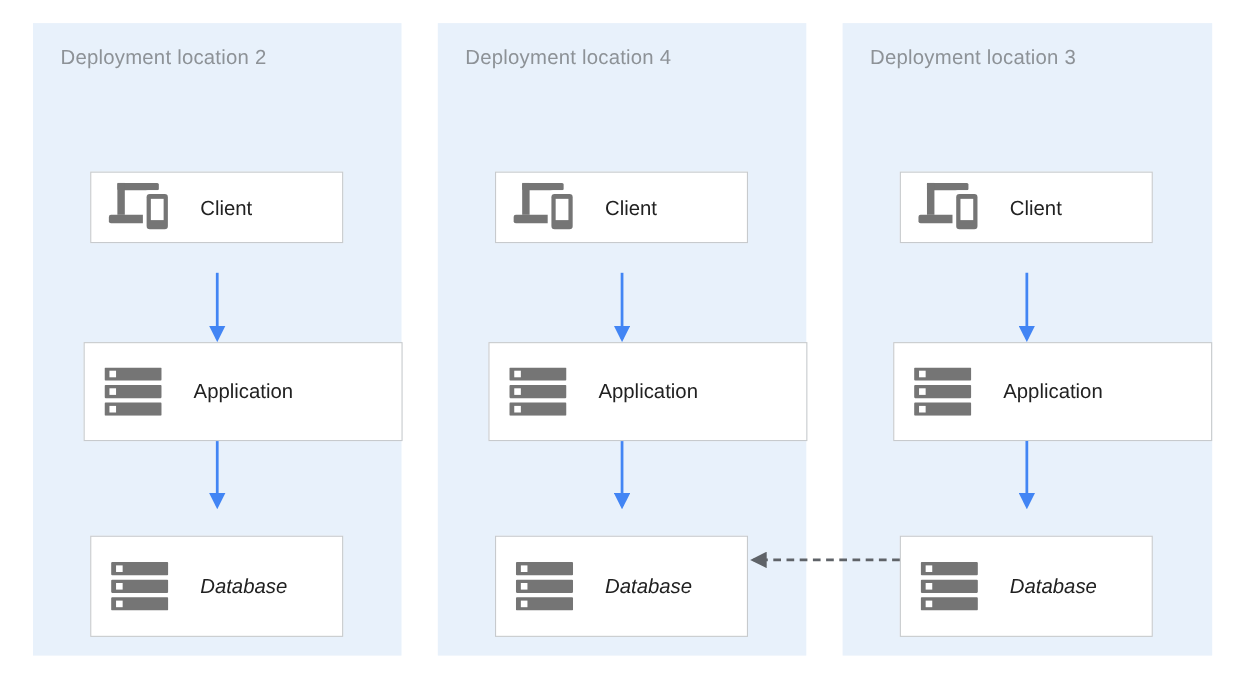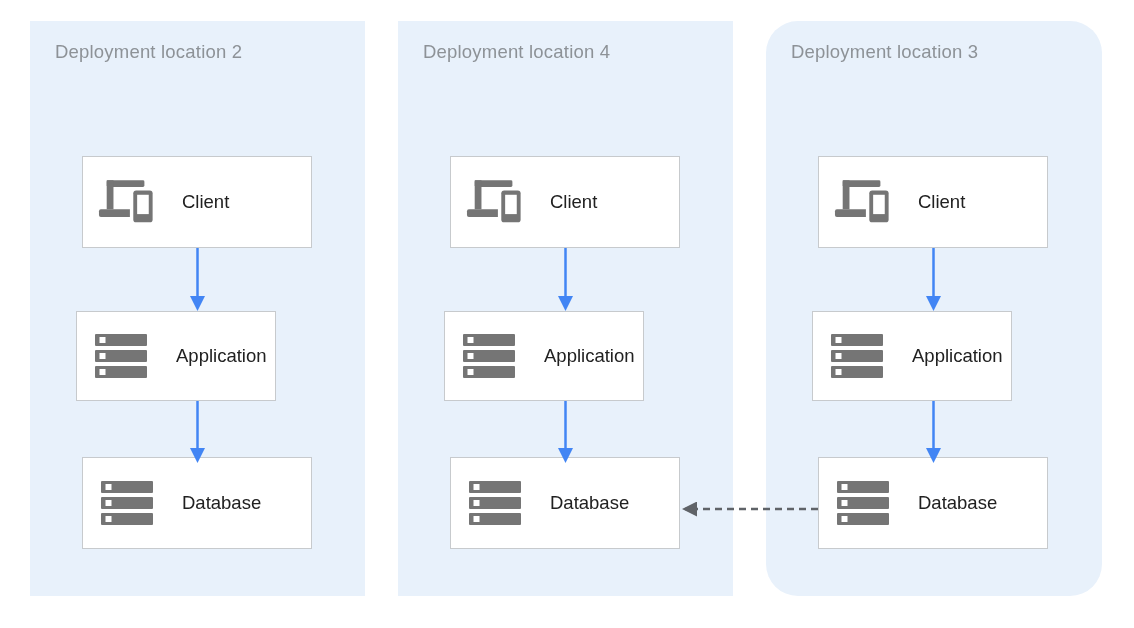--- a/index.html
+++ b/index.html
@@ -20,40 +20,40 @@
     overflow:hidden;
   }
   .panel{
     position:absolute;
     top:21px;
     width:335px;height:575px;
     background:var(--panel-bg);
   }
   .panel-1{left:30px;}
   .panel-2{left:398px;}
-  .panel-3{left:766px;width:336px;border-radius:32px;}
+  .panel-3{left:766px;width:336px;}
   .panel-title{
     position:absolute;
     left:25px;top:20px;
     font-size:18.5px;
     color:var(--title-text);
     letter-spacing:0.2px;
     white-space:nowrap;
   }
   .node{
     position:absolute;
     box-sizing:border-box;
     background:#ffffff;
     border:1px solid var(--box-border);
     display:flex;
     align-items:center;
   }
-  .node-client{left:52px;top:135px;width:230px;height:92px;}
-  .node-application{left:46px;top:290px;width:200px;height:90px;}
-  .node-database{left:52px;top:436px;width:230px;height:92px;}
+  .node-client{left:52px;top:135px;width:230px;height:65px;}
+  .node-application{left:46px;top:290px;width:290px;height:90px;}
+  .node-database{left:52px;top:466px;width:230px;height:92px;font-style:italic;}
   .node-icon{
     width:58px;
     margin-left:15px;
     display:flex;
     justify-content:center;
     align-items:center;
     color:var(--icon-gray);
     flex:none;
   }
   .node-label{

